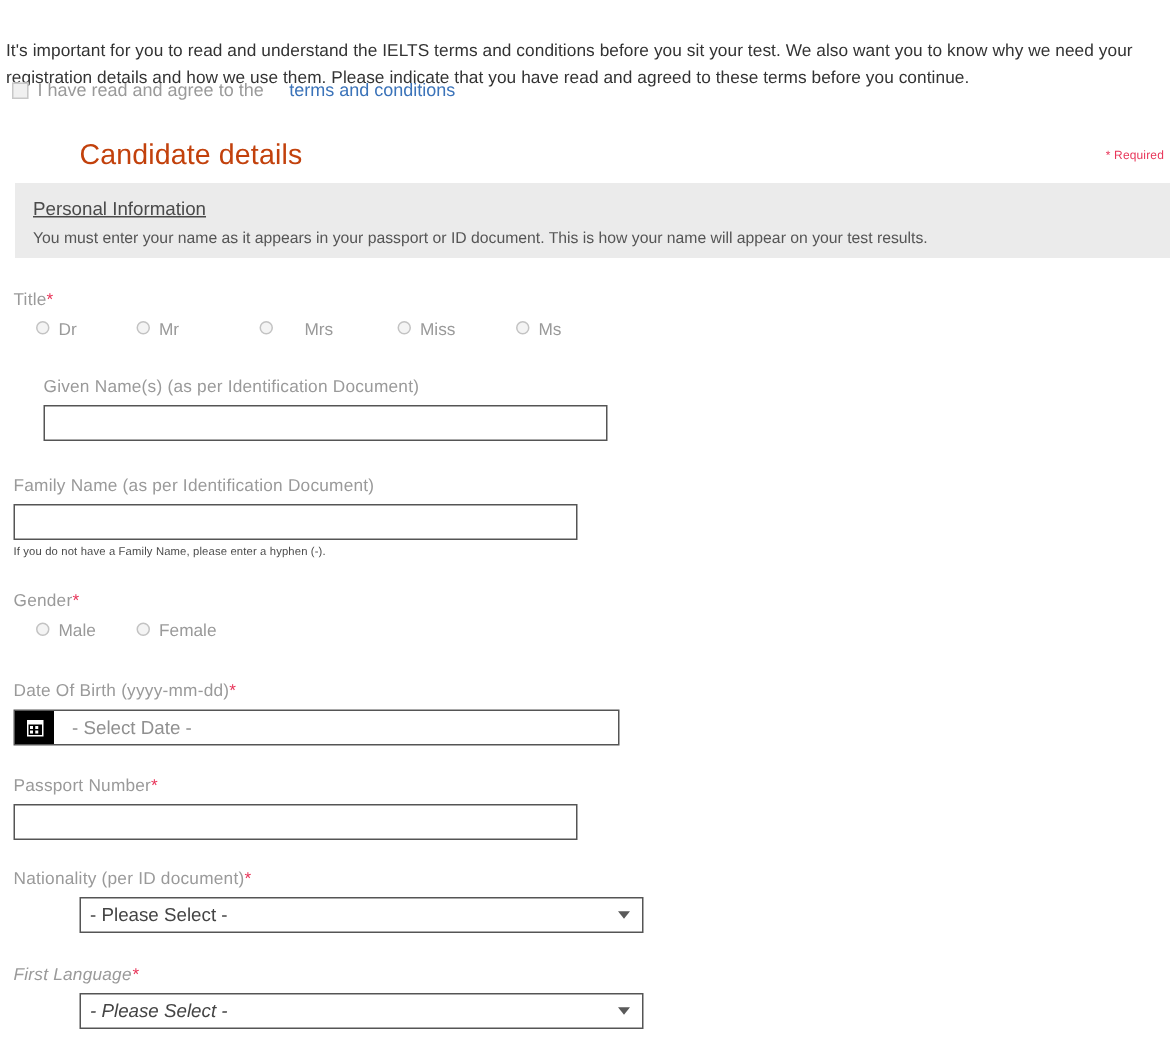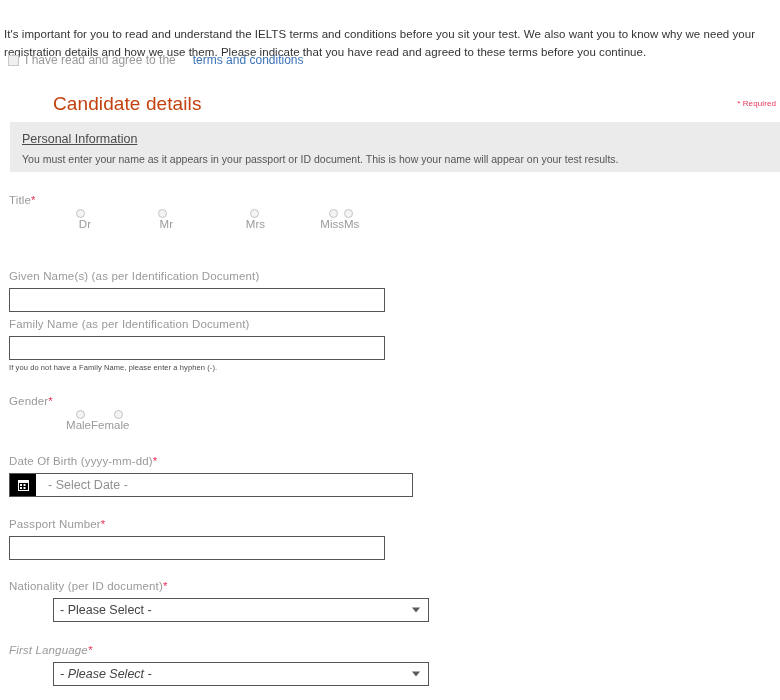--- a/index.html
+++ b/index.html
@@ -111,21 +111,21 @@
   .field-label {
     font-size: 11.5px;
     color: #9a9a9a;
     letter-spacing: 0.15px;
     display: block;
     margin-bottom: 6px;
   }
   .req { color: #e8365a; }
 
   .radio-group { display: flex; align-items: center; height: 16px; }
-  .radio-item { display: flex; align-items: flex-end; flex-direction: column; }
+  .radio-item { display: flex; align-items: flex-start; }
   .radio-dot {
     width: 9px;
     height: 9px;
     border-radius: 50%;
     border: 1px solid #c3c3c3;
     background: #f4f4f4;
     display: inline-block;
     margin-right: 6px;
     flex: none;
   }
@@ -253,36 +253,36 @@
     <span class="field-label"><span>Title</span><span class="req">*</span></span>
     <div class="radio-group" style="width:376px;">
       <div class="radio-item" style="width:82px;padding-left:15px;">
         <span class="radio-dot"></span>
         <span class="radio-label">Dr</span>
       </div>
       <div class="radio-item" style="width:82px;">
         <span class="radio-dot"></span>
         <span class="radio-label">Mr</span>
       </div>
-      <div class="radio-item" style="width:92px;">
+      <div class="radio-item" style="width:92px;gap:15px;">
         <span class="radio-dot"></span>
         <span class="radio-label">Mrs</span>
       </div>
       <div class="radio-item" style="width:79px;">
         <span class="radio-dot"></span>
         <span class="radio-label">Miss</span>
       </div>
       <div class="radio-item">
         <span class="radio-dot"></span>
         <span class="radio-label">Ms</span>
       </div>
     </div>
   </div>
 
-  <div class="field" style="top:270px;">
+  <div class="field" style="top:252px;margin-left:20px;">
     <span class="field-label">Given Name(s) (as per Identification Document)</span>
     <input class="text-input" type="text" placeholder="" style="">
   </div>
 
   <div class="field" style="top:318px;">
     <span class="field-label">Family Name (as per Identification Document)</span>
     <input class="text-input" type="text" placeholder="" style="">
     <div class="hint">If you do not have a Family Name, please enter a hyphen (-).</div>
   </div>
 

